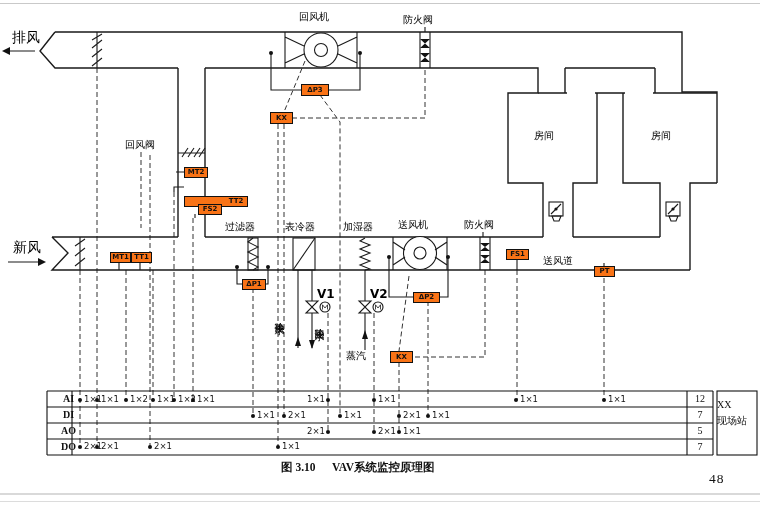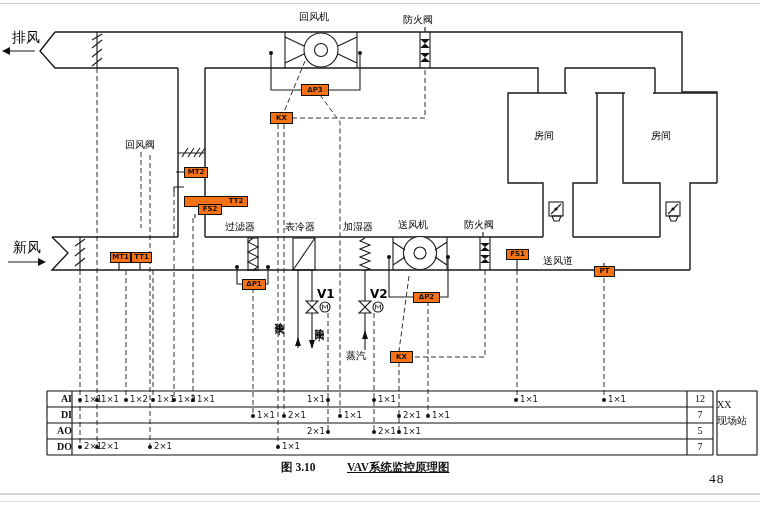--- a/index.html
+++ b/index.html
@@ -7,21 +7,21 @@
          font-family:"Liberation Serif","DejaVu Serif",serif;color:#111;}
   .stage svg{position:absolute;left:0;top:0;}
   .lb{position:absolute;font-size:10px;line-height:11px;white-space:nowrap;color:#000;}
   .lb-big{font-size:14px;}
   .lb-vert{writing-mode:vertical-rl;text-orientation:upright;letter-spacing:1px;font-size:10px;}
   .lb-sm{font-size:12px;font-weight:bold;font-family:"DejaVu Sans",sans-serif;}
   .dev{position:absolute;border:1px solid #111;background:#f97316;text-align:center;
        font:bold 7px/9px "DejaVu Sans",sans-serif;color:#111;}
   .pt{position:absolute;font:8.5px/10px "DejaVu Sans",sans-serif;color:#111;white-space:nowrap;}
   .pt-left{text-align:right;width:24px;}
-  .rowlab{position:absolute;width:25px;text-align:right;font:bold 10px/13px "Liberation Serif","DejaVu Serif",serif;}
+  .rowlab{position:absolute;width:43px;text-align:center;font:bold 10px/13px "Liberation Serif","DejaVu Serif",serif;}
   .total{position:absolute;left:687px;width:26px;text-align:center;font:10px/13px "Liberation Serif","DejaVu Serif",serif;}
   .station{position:absolute;left:717px;width:36px;text-align:left;font:10px/13px "Liberation Serif","DejaVu Serif",serif;}
   .caption{position:absolute;top:460px;font:bold 11.5px "Liberation Serif","DejaVu Serif",serif;}
   .pageno{position:absolute;left:694px;top:471px;font:13.5px "Liberation Serif","DejaVu Serif",serif;letter-spacing:1px;margin-left:15px;}
 </style>
 </head>
 <body>
 
 <div class="stage">
 
@@ -247,16 +247,16 @@
 <div class="pt pt-left" style="left:301px;top:426px;">2×1</div>
 <div class="pt" style="left:378px;top:426px;">2×1</div>
 <div class="pt" style="left:403px;top:426px;">1×1</div>
 
 <div class="pt" style="left:84px;top:441px;">2×1</div>
 <div class="pt" style="left:101px;top:441px;">2×1</div>
 <div class="pt" style="left:154px;top:441px;">2×1</div>
 <div class="pt" style="left:282px;top:441px;">1×1</div>
 
 <div class="caption" style="left:281px;">图 3.10</div>
-<div class="caption" style="left:347px;text-decoration:underline;">VAV系统监控原理图</div>
+<div class="caption" style="left:332px;">VAV系统监控原理图</div>
 <div class="pageno">48</div>
 
 </div>
 
 </body></html>

